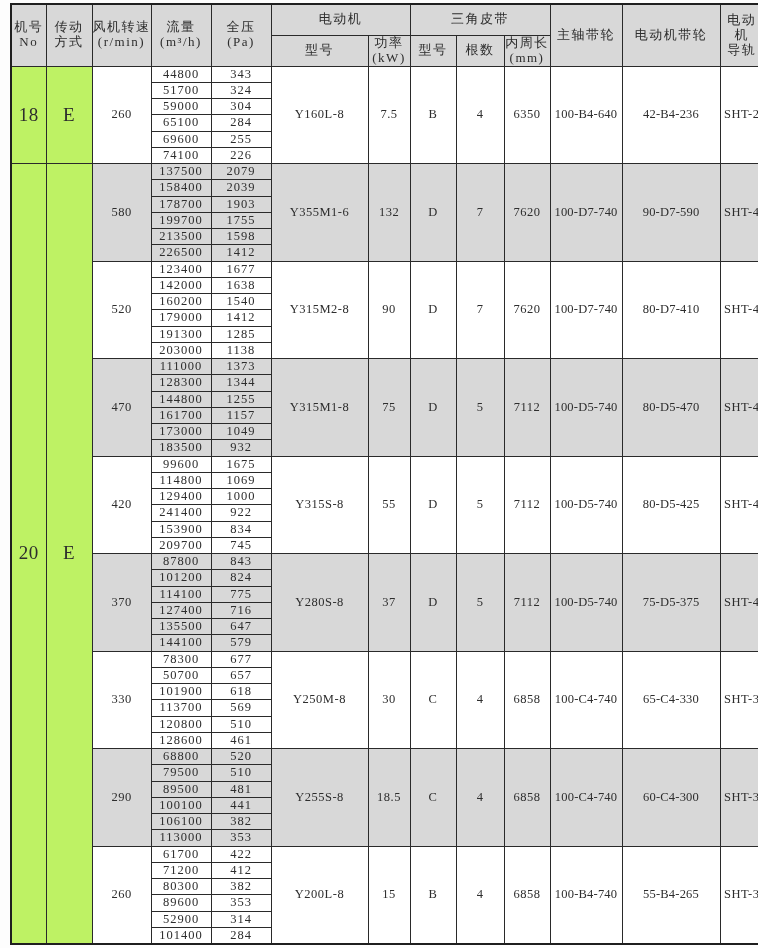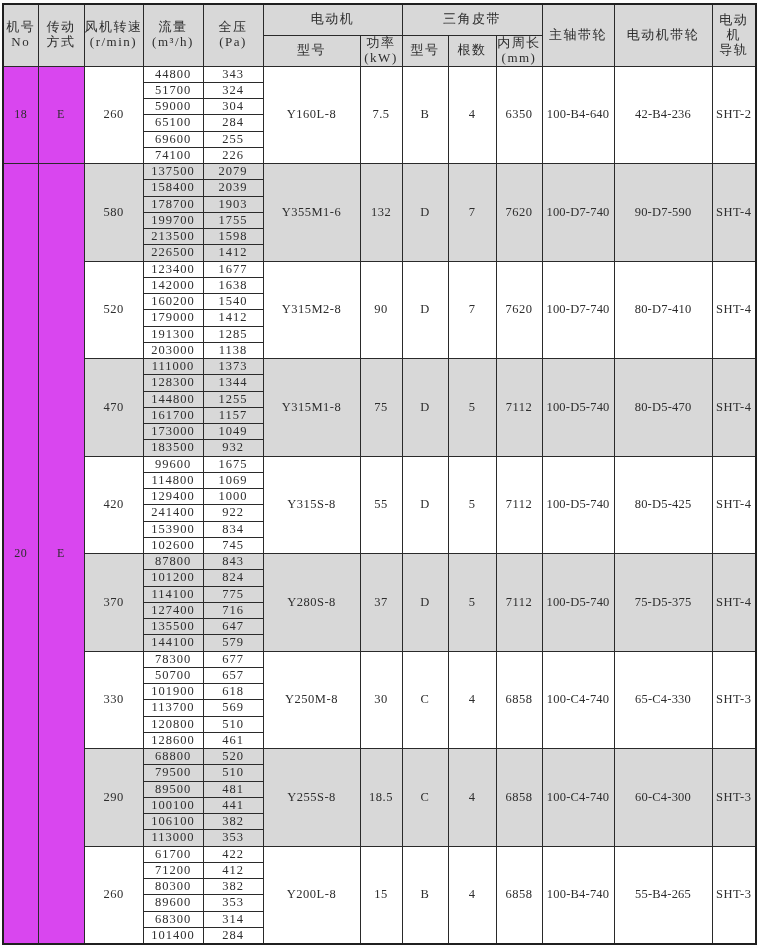--- a/index.html
+++ b/index.html
@@ -1,18 +1,18 @@
 <!DOCTYPE html>
 <html><head>
 <meta charset="utf-8">
 <style>
   html,body { margin:0; padding:0; background:#ffffff; }
   .page {
     width: 758px; height: 948px; background: #fdfdfd;
-    box-sizing: border-box; padding: 3px 2px;
+    box-sizing: border-box; padding: 3px 10px;
     font-family: "Liberation Serif", "DejaVu Serif", serif;
     color: #2d2d2d;
   }
   table.spec {
     border-collapse: collapse; table-layout: fixed;
     width: 753px;
     border: 2px solid #1f1f1f;
   }
   th, td {
     border: 1px solid #2a2a2a;
@@ -21,21 +21,21 @@
   }
   thead tr { height: 31px; }
   tbody tr { height: 16.26px; }
   th {
     background: #d8d8d8; font-weight: normal;
     font-size: 13px; letter-spacing: 1.5px;
     white-space: pre-line; line-height: 1.15;
   }
   td { font-size: 12.5px; background: #ffffff; letter-spacing: 0.5px; }
   td.shaded { background: #d8d8d8; }
-  td.machine-cell { background: #d946ef; font-size: 12px; }
+  td.machine-cell { background: #bef264; font-size: 19px; }
   td.flow-cell, td.pressure-cell { letter-spacing: 1px; }
   td.main-pulley-cell, td.motor-pulley-cell { letter-spacing: 0.2px; }
 </style>
 </head>
 <body>
 
 <div class="page">
   <table class="spec">
     <colgroup>
       <col style="width:35px">
@@ -241,21 +241,21 @@
         </tr>
         <tr>
           <td class="flow-cell">241400</td>
           <td class="pressure-cell">922</td>
         </tr>
         <tr>
           <td class="flow-cell">153900</td>
           <td class="pressure-cell">834</td>
         </tr>
         <tr>
-          <td class="flow-cell">102600</td>
+          <td class="flow-cell">209700</td>
           <td class="pressure-cell">745</td>
         </tr>
         <tr>
           <td rowspan="6" class="speed-cell shaded">370</td>
           <td class="flow-cell shaded">87800</td>
           <td class="pressure-cell shaded">843</td>
           <td rowspan="6" class="motor-model-cell shaded">Y280S-8</td>
           <td rowspan="6" class="motor-power-cell shaded">37</td>
           <td rowspan="6" class="belt-model-cell shaded">D</td>
           <td rowspan="6" class="belt-count-cell shaded">5</td>
@@ -369,21 +369,21 @@
         </tr>
         <tr>
           <td class="flow-cell">80300</td>
           <td class="pressure-cell">382</td>
         </tr>
         <tr>
           <td class="flow-cell">89600</td>
           <td class="pressure-cell">353</td>
         </tr>
         <tr>
-          <td class="flow-cell">68300</td>
+          <td class="flow-cell">52900</td>
           <td class="pressure-cell">314</td>
         </tr>
         <tr>
           <td class="flow-cell">101400</td>
           <td class="pressure-cell">284</td>
         </tr>
       </tbody>
   </table>
 </div>
 

